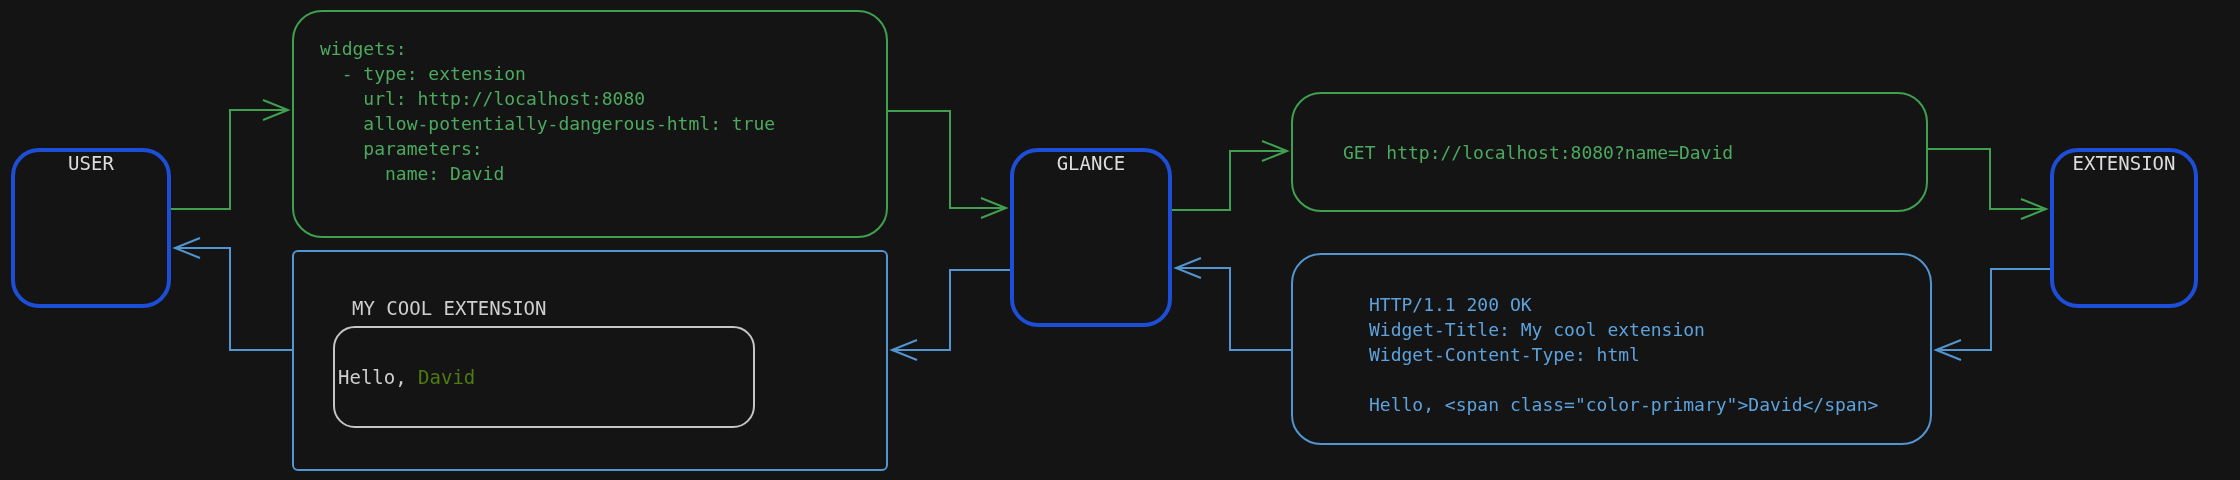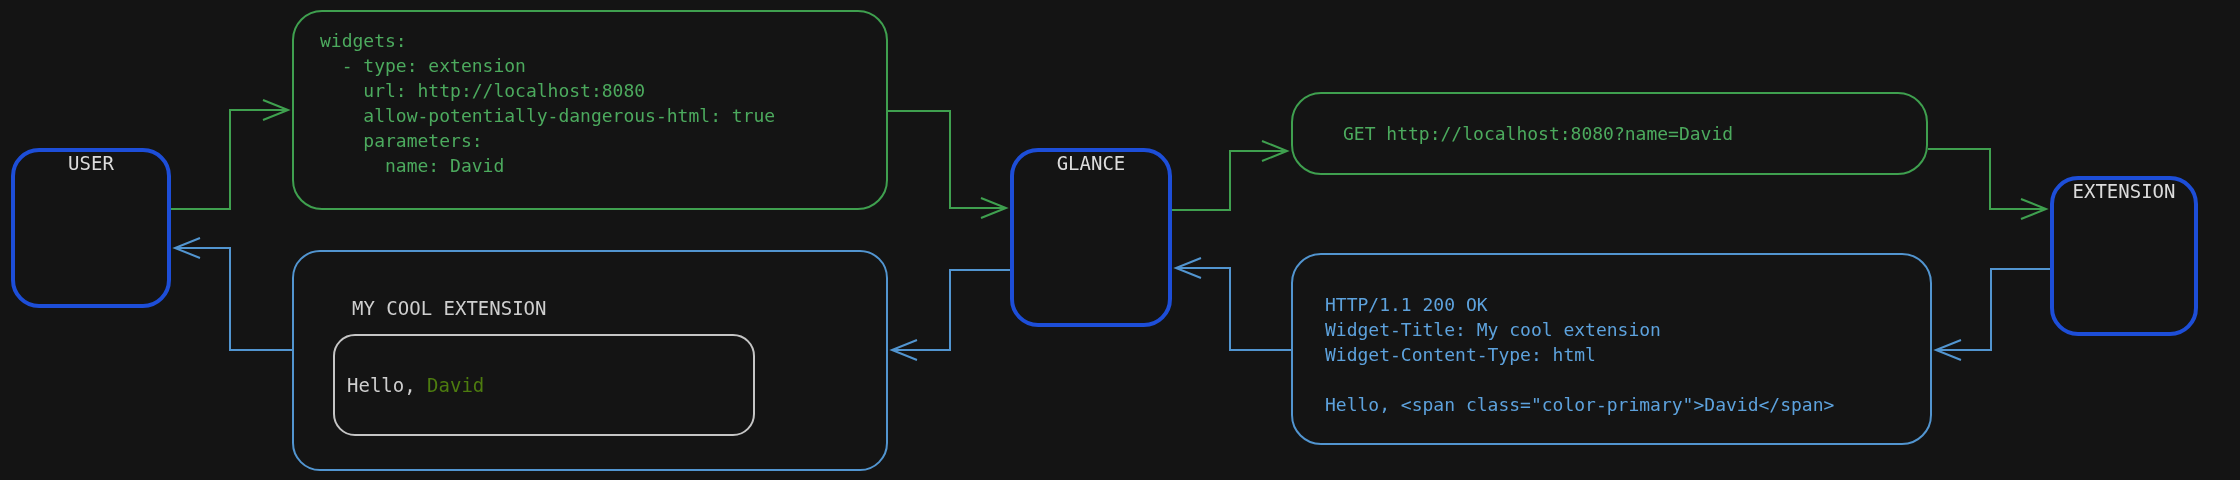--- a/index.html
+++ b/index.html
@@ -52,50 +52,50 @@
   pre.code {
     margin: 0;
     white-space: pre;
     font-family: "DejaVu Sans Mono", "Liberation Mono", monospace;
     font-size: 18px;
     line-height: 25px;
   }
   .code.green-text { color: #4caa5e; }
   .code.blue-text  { color: #5da2dd; }
 
-  #config-box  { left: 292px;  top: 10px;  width: 596px; height: 200px; padding: 16px 20px 0 26px; }
-  #request-box { left: 1291px; top: 92px;  width: 637px; height: 83px; display: flex; align-items: center; padding-left: 50px; text-align: center; }
-  #response-box{ left: 1291px; top: 253px; width: 641px; height: 192px; padding: 37px 20px 0 32px; }
+  #config-box  { left: 292px;  top: 10px;  width: 596px; height: 228px; padding: 24px 20px 0 26px; }
+  #request-box { left: 1291px; top: 92px;  width: 637px; height: 120px; display: flex; align-items: center; padding-left: 50px; text-align: center; }
+  #response-box{ left: 1291px; top: 253px; width: 641px; height: 192px; padding: 37px 20px 0 76px; }
 
   #node-user      { left: 11px;   top: 148px; width: 160px; height: 160px; }
   #node-glance    { left: 1010px; top: 148px; width: 162px; height: 179px; }
-  #node-extension { left: 2050px; top: 148px; width: 148px; height: 160px; margin-top: 28px; }
+  #node-extension { left: 2050px; top: 148px; width: 148px; height: 160px; }
 
   #widget-box {
     left: 292px; top: 250px; width: 596px; height: 221px;
     border: 2px solid #5295d0;
-    border-radius: 28px;
+    border-radius: 6px;
   }
   .widget-title {
     position: absolute;
     left: 58px; top: 45px;
     color: #cfcfcf;
     font-size: 19px;
     white-space: pre;
   }
   .hello-box {
     position: absolute;
     box-sizing: border-box;
-    left: 39px; top: 82px;
+    left: 39px; top: 74px;
     width: 422px; height: 102px;
     border: 2px solid #c5c5c5;
     border-radius: 22px;
     display: flex;
     align-items: center;
-    padding-left: 12px;
+    padding-left: 3px;
     font-size: 19px;
   }
   .greeting-prefix { color: #cfcfcf; white-space: pre; }
   .greeting-name   { color: #4d7c0f; white-space: pre; }
 </style>
 </head>
 <body>
 
 <div class="canvas">
 

